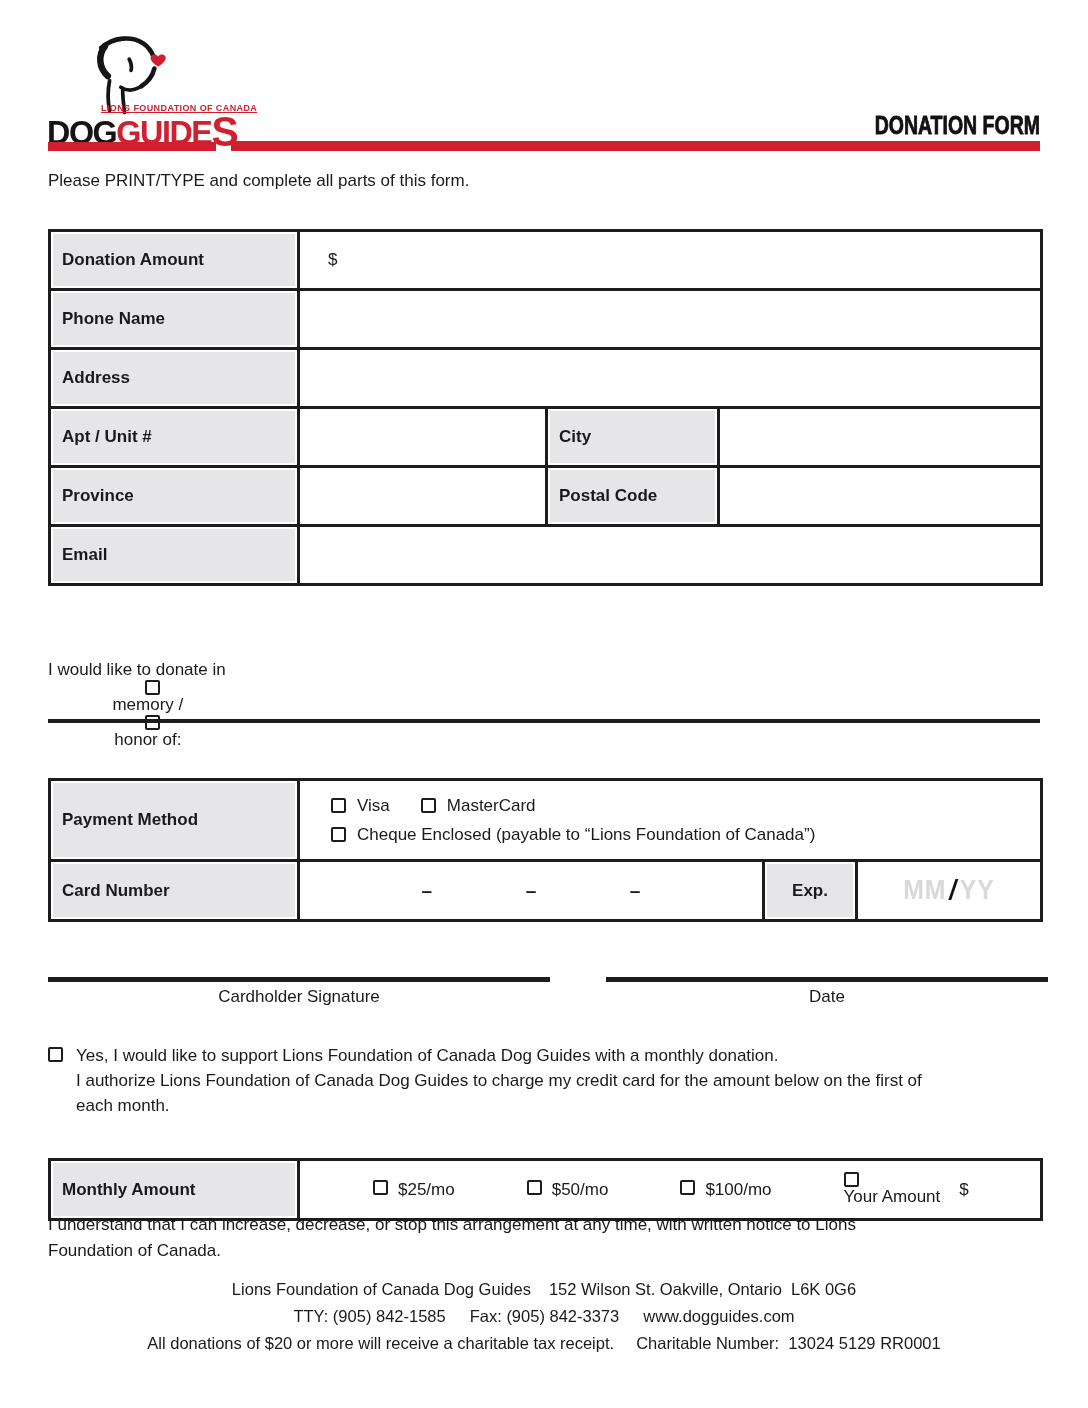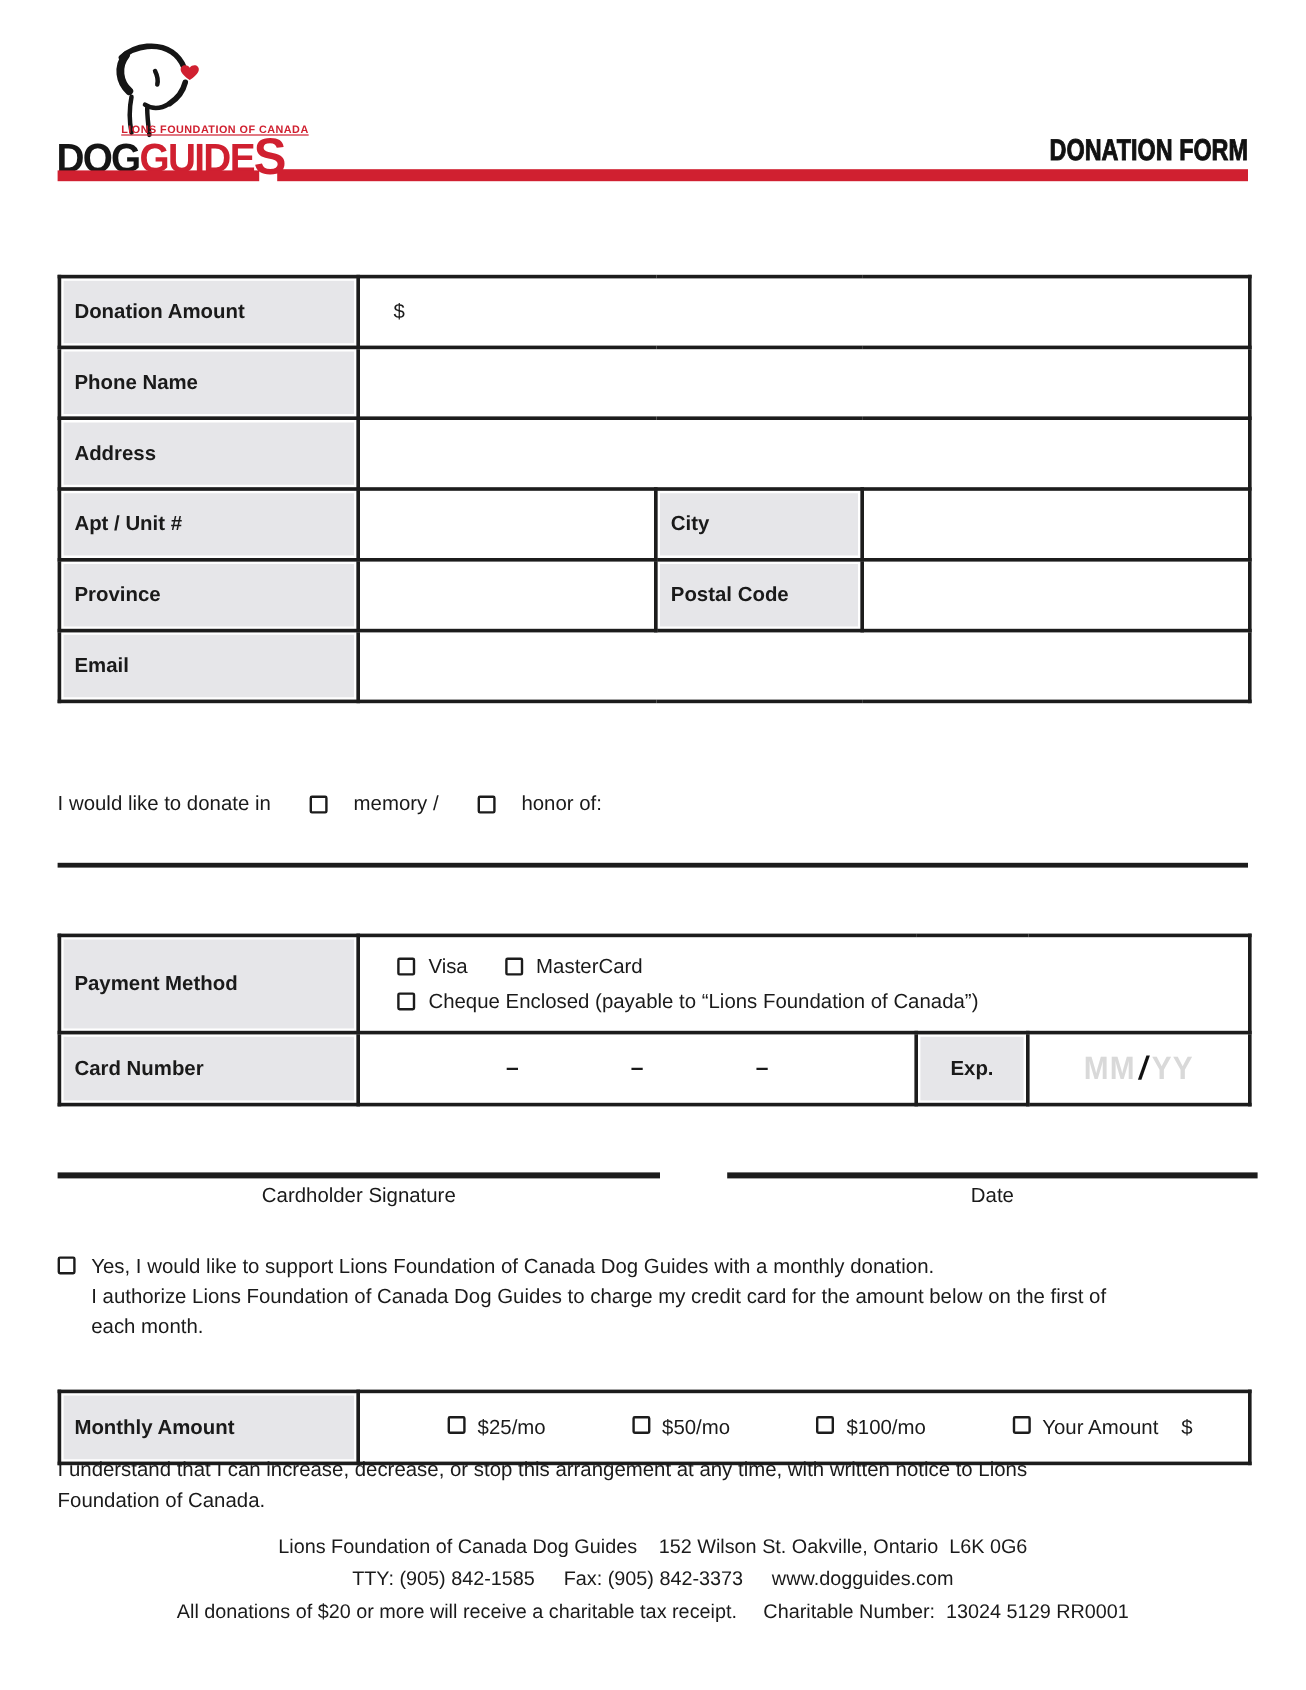--- a/index.html
+++ b/index.html
@@ -35,21 +35,21 @@
   .pay-table { left:48px; top:751px; width:992px; }
   .mo-table { left:48px; top:1131px; width:992px; }
   .mo-table tr { height:60px; }
   .dollar { padding-left:28px; font-weight:normal; }
 
   
   .cb { display:inline-block; width:15px; height:15px; border:2px solid #1c1c1c;
         border-radius:2px; flex:0 0 auto; background:#fff; }
 
   
-  .memorial { position:absolute; left:48px; top:660px; display:flex; align-items:center; font-size:17px; }
+  .memorial { position:absolute; left:48px; top:660px; display:flex; align-items:center; font-size:17px;flex-direction:column; }
   .memorial .cb { margin-left:32px; }
   .memorial .m-word { margin-left:22px; }
   .writein-line { position:absolute; left:48px; top:719px; width:992px; height:4px; background:#1c1c1c; }
 
   
   .pm-cell { padding:10px 0 10px 31px; }
   .pm-line { display:flex; align-items:center; height:29px; }
   .pm-line .cb { margin-right:11px; }
   .pm-gap { width:31px; }
   .dash-cell { }
@@ -101,20 +101,21 @@
       <path d="M 26 50 C 24 60, 24 72, 26 82" stroke-width="4"></path>
     </g>
     <path d="M 78 24 C 75 20, 69 22, 70 26.5 C 70.7 29.5, 74.5 32.8, 78 35 C 81.5 32.8, 85.3 29.5, 86 26.5 C 87 22, 81 20, 78 24 Z" fill="#d02030"></path>
   </svg>
   <div class="logo-tagline">LIONS FOUNDATION OF CANADA</div>
   <div class="wordmark"><span class="wm-dog">DOG</span><span class="wm-guide">GUIDE</span><span class="wm-s">S</span></div>
   <div class="logo-bar"></div>
   <div class="form-title">DONATION FORM</div>
   <div class="header-bar"></div>
 
+  <div class="intro">Please PRINT/TYPE and complete all parts of this form.</div>
 
   <table class="grid main-table">
     <colgroup>
         <col style="width:249px">
         <col style="width:248px">
         <col style="width:172px">
         <col style="width:323px">
       </colgroup>
     <tbody>
         <tr>
@@ -231,21 +232,21 @@
             <span>$25/mo</span>
           </span>
           <span class="mo-opt">
             <span class="cb"></span>
             <span>$50/mo</span>
           </span>
           <span class="mo-opt">
             <span class="cb"></span>
             <span>$100/mo</span>
           </span>
-          <span class="mo-opt" style="margin-right:16px;">
+          <span class="mo-opt" style="margin-right:16px;flex-direction:column;">
             <span class="cb"></span>
             <span>Your Amount</span>
           </span>
           <span class="mo-cur">$</span>
         </div>
       </td>
     </tr>
   </tbody>
     </table>
 

